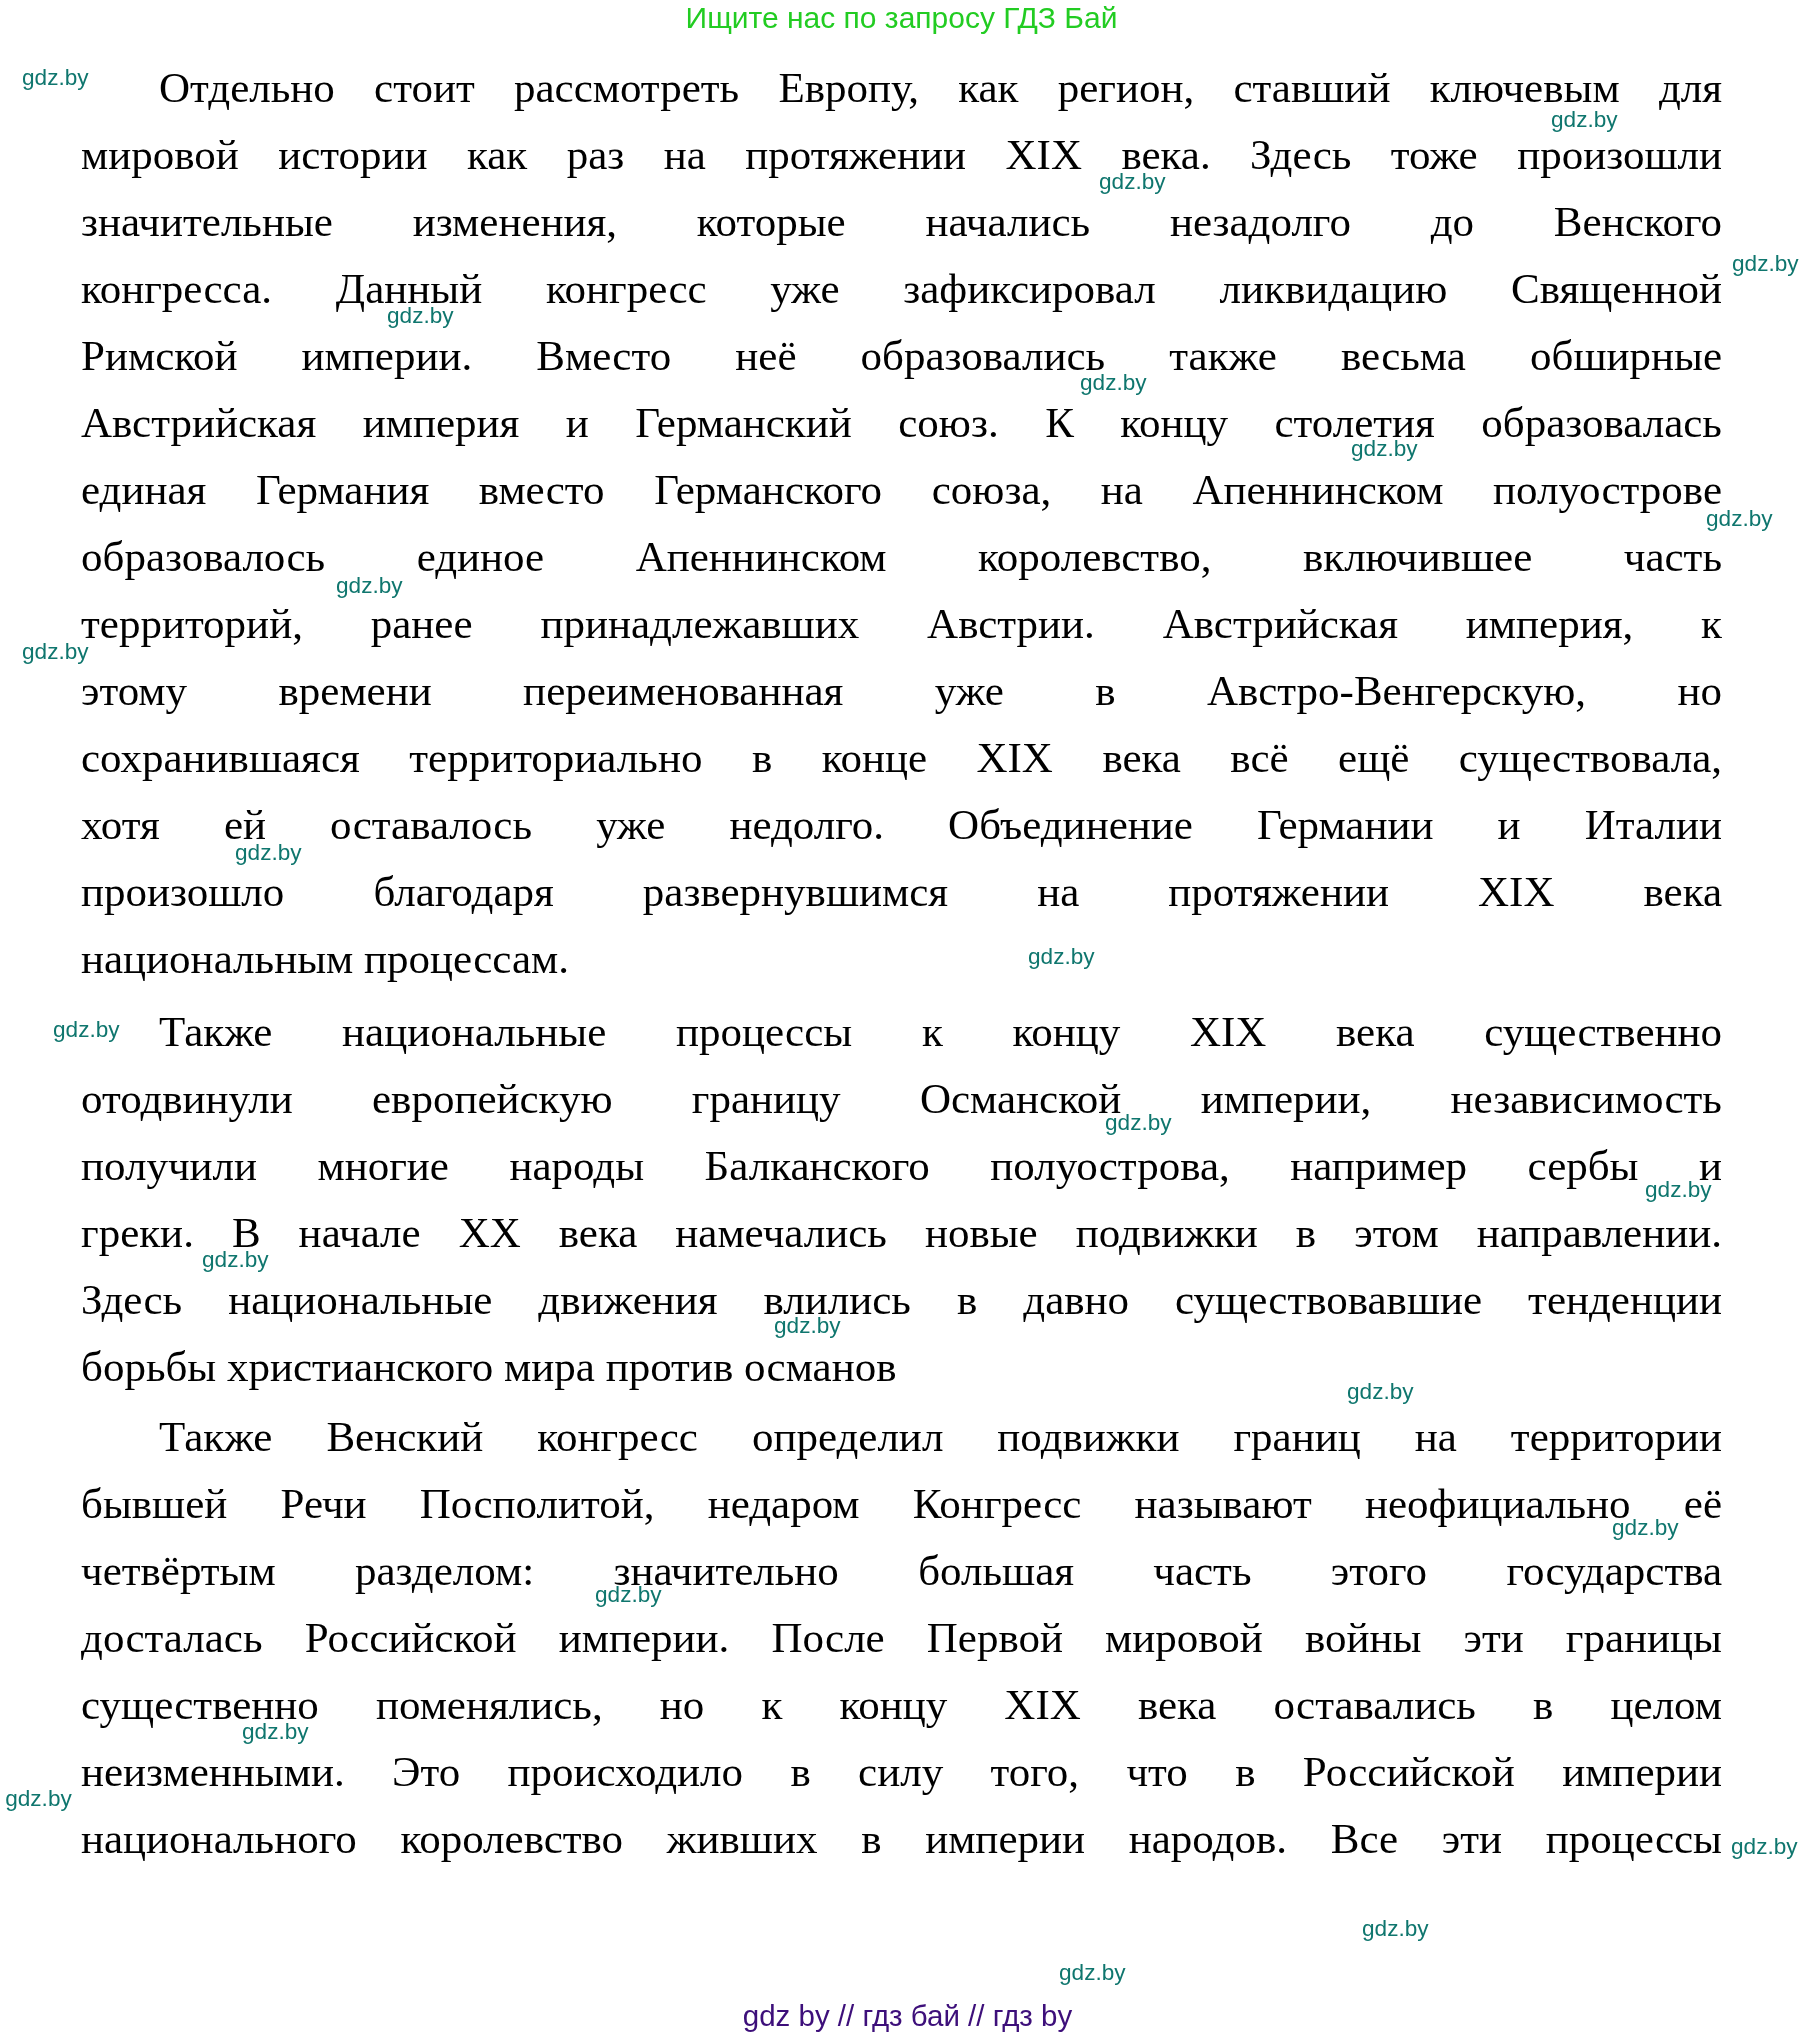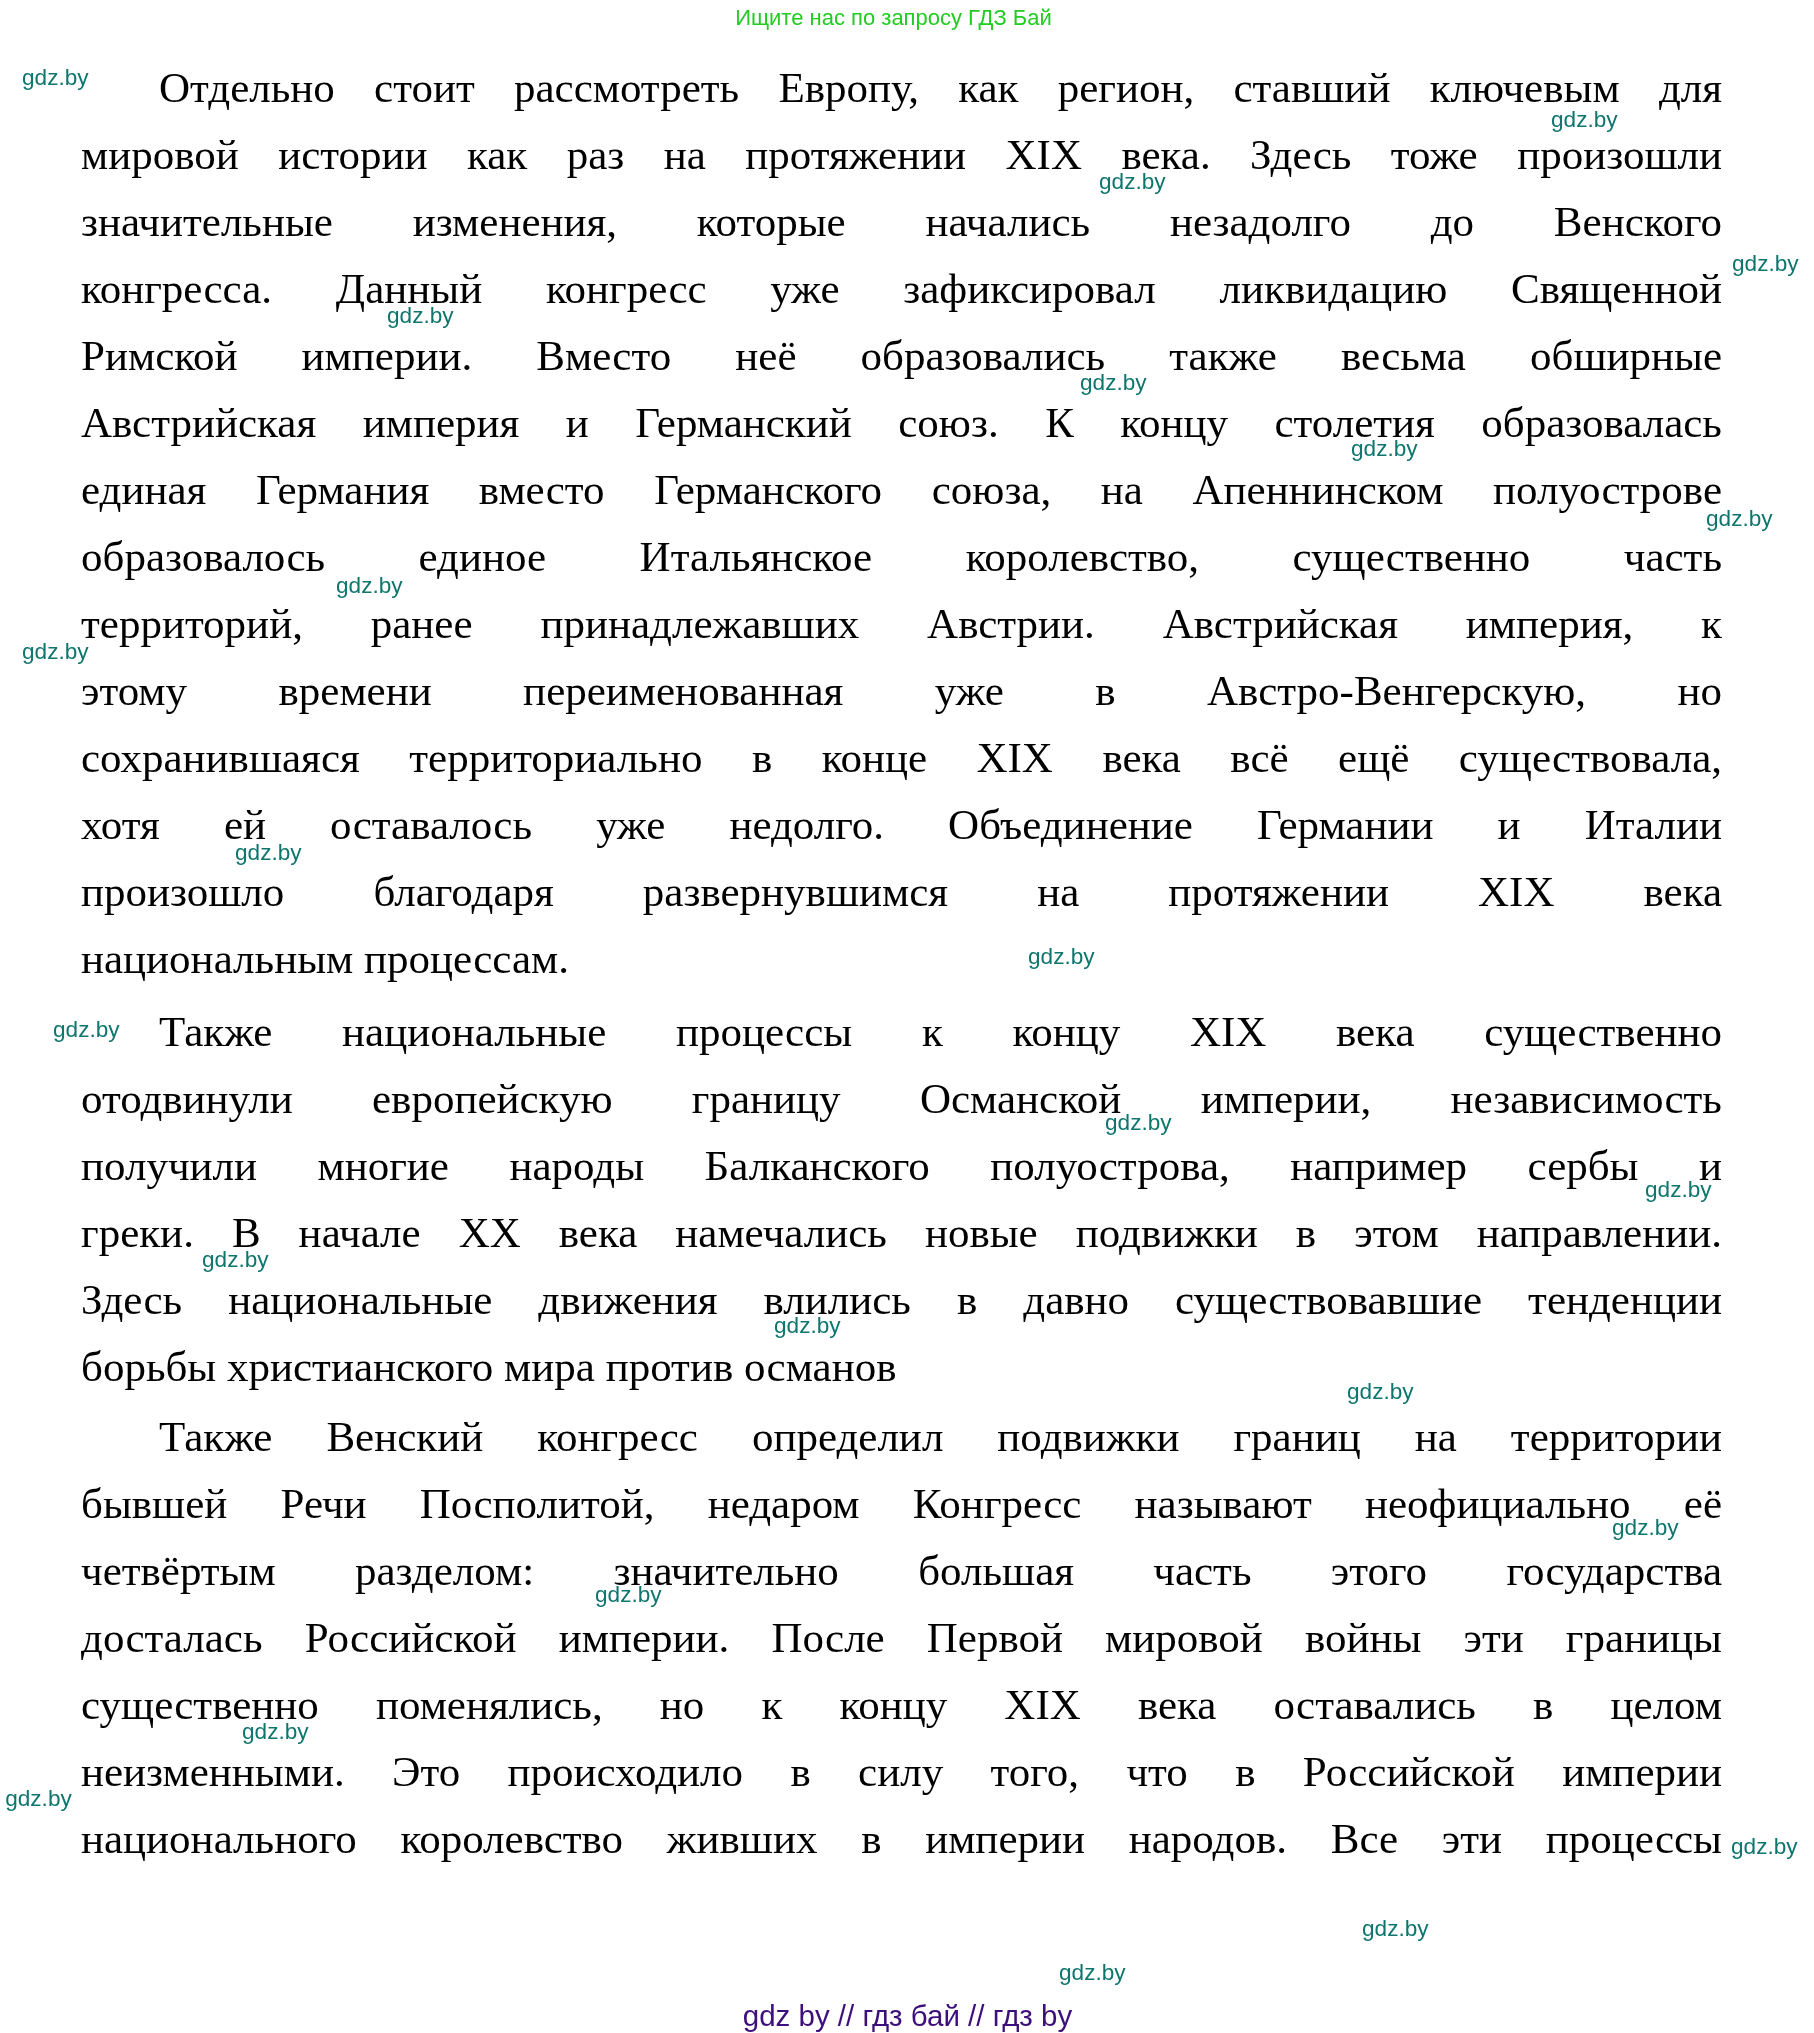--- a/index.html
+++ b/index.html
@@ -1,20 +1,20 @@
 <!DOCTYPE html>
 <html style="font-size:14px"><head>
 <meta charset="utf-8">
 <style>
   html, body { margin: 0; padding: 0; background: #ffffff; }
   body { width: 1815px; height: 2034px; position: relative; overflow: hidden; }
   .header {
-    position: absolute; left: 4px; top: 0; width: 1779px; height: 35px;
+    position: absolute; left: 12px; top: 0; width: 1779px; height: 35px;
     text-align: center; font-family: "Liberation Sans", sans-serif;
-    font-size: 22px; line-height: 35px; color: #22cc22;
+    font-size: 30px; line-height: 35px; color: #22cc22;
   }
   .text-block {
     position: absolute; left: 81px; width: 1641px;
     font-family: "Liberation Serif", serif; font-size: 43px; color: #000;
     line-height: 67px; text-align: justify;
   }
   .line {
     display: block; height: 67px; white-space: nowrap;
     text-align-last: justify; text-align: justify;
   }
@@ -35,21 +35,21 @@
 <div class="header">Ищите нас по запросу ГДЗ Бай</div>
 
 <div class="text-block" style="top:54px;">
   <span class="line" style="padding-left:78px;">Отдельно стоит рассмотреть Европу, как регион, ставший ключевым для</span>
   <span class="line">мировой истории как раз на протяжении XIX века. Здесь тоже произошли</span>
   <span class="line">значительные изменения, которые начались незадолго до Венского</span>
   <span class="line">конгресса. Данный конгресс уже зафиксировал ликвидацию Священной</span>
   <span class="line">Римской империи. Вместо неё образовались также весьма обширные</span>
   <span class="line">Австрийская империя и Германский союз. К концу столетия образовалась</span>
   <span class="line">единая Германия вместо Германского союза, на Апеннинском полуострове</span>
-  <span class="line">образовалось единое Итальянское королевство, существенно часть</span>
+  <span class="line">образовалось единое Апеннинском королевство, включившее часть</span>
   <span class="line">территорий, ранее принадлежавших Австрии. Австрийская империя, к</span>
   <span class="line">этому времени переименованная уже в Австро-Венгерскую, но</span>
   <span class="line">сохранившаяся территориально в конце XIX века всё ещё существовала,</span>
   <span class="line">хотя ей оставалось уже недолго. Объединение Германии и Италии</span>
   <span class="line">произошло благодаря развернувшимся на протяжении XIX века</span>
   <span class="line last">национальным процессам.</span>
 </div>
 
 <div class="text-block" style="top:998px;">
   <span class="line" style="padding-left:78px;">Также национальные процессы к концу XIX века существенно</span>

